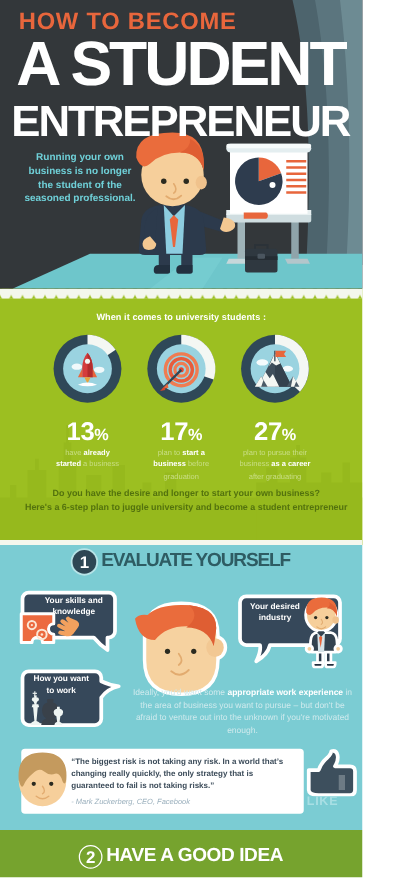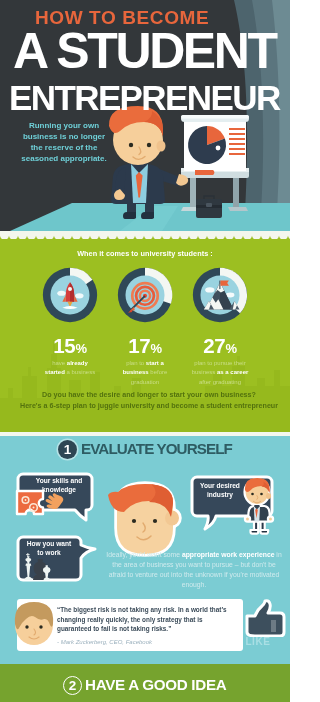--- a/index.html
+++ b/index.html
@@ -6,21 +6,21 @@
   body{width:290px;height:702px;overflow:hidden;background:#fff;
        font-family:"Liberation Sans",sans-serif;}
   .page{position:relative;width:290px;height:702px;overflow:hidden;}
   .sec{position:absolute;left:0;width:290px;overflow:hidden;}
   svg{display:block;}
 
   
   #hero{top:0;height:231px;background:#33373a;}
   #hero .bgsvg{position:absolute;left:0;top:0;}
   #hero .kicker{position:absolute;left:15px;top:8px;font-size:19px;font-weight:bold;
-    color:#e8663c;letter-spacing:0.6px;line-height:1;margin-left:20px;}
+    color:#e8663c;letter-spacing:0.6px;line-height:1;}
   #hero .t1{position:absolute;left:13px;top:26px;font-size:50px;font-weight:bold;color:#ffffff;
     letter-spacing:-2.4px;line-height:1;}
   #hero .t2{position:absolute;left:9px;top:80px;font-size:35px;font-weight:bold;color:#fff;
     letter-spacing:-1.6px;line-height:1;}
   #hero .sub{position:absolute;left:16px;top:120px;width:96px;font-size:8px;font-weight:bold;
     color:#6fd0d8;text-align:center;line-height:1.38;letter-spacing:0px;}
 
   
   #stats{top:231px;height:205px;background:#9cbf21;}
   #stats .skyline{position:absolute;left:0;bottom:0;opacity:1;}
@@ -165,21 +165,21 @@
         <circle cx="131" cy="145" r="2.2" fill="#2b2b20"></circle>
         <circle cx="149" cy="145" r="2.2" fill="#2b2b20"></circle>
 
         <path d="M139 147 q3.5 5 0 7.5" stroke="#e2ab6f" stroke-width="1.3" fill="none" stroke-linecap="round"></path>
         <path d="M133 157 q6 5 12 -0.5" stroke="#e2ab6f" stroke-width="1.4" fill="none" stroke-linecap="round"></path>
       </g>
     </svg>
     <div class="kicker">HOW TO BECOME</div>
     <div class="t1">A STUDENT</div>
     <div class="t2">ENTREPRENEUR</div>
-    <div class="sub">Running your own business is no longer the reserve of the seasoned appropriate.</div>
+    <div class="sub">Running your own business is no longer the student of the seasoned professional.</div>
   </div>
 
   <div class="sec" id="stats">
     <svg class="skyline" width="290" height="200" viewBox="0 0 290 200">
       <g fill="#96b91d">
         <path d="M0 200 V162 h8 v-10 h5 v10 h9 v-22 h6 v-9 h3 v9 h6 v22 h10 v-30 h4 v-14 h2 v-14 h2 v14 h2 v14 h4 v30 h8 v-18 h12 v18 h9 v-26 h10 v26 h14 v-12 h7 v12 h11 v-20 h9 v20 h200 v40 z"></path>
         <path d="M290 200 V150 h-10 v-16 h-6 v16 h-9 v-8 h-8 v8 h-12 v-20 h-5 v-10 h-3 v10 h-5 v20 h-10 v-12 h-9 v12 h-8 v50 z"></path>
       </g>
     </svg>
     <div class="heading">When it comes to university students :</div>
@@ -196,21 +196,21 @@
             <path d="M33 18 q5 6 5 15 v8 h-10 v-8 q0 -9 5 -15 z" fill="#d43d3d"></path>
             <path d="M33 18 q5 6 5 15 v8 h-5 z" fill="#b32d2d"></path>
             <path d="M28 33 l-4 8 h4 z" fill="#e8663c"></path>
             <path d="M38 33 l4 8 h-4 z" fill="#e8663c"></path>
             <circle cx="33" cy="26" r="2.4" fill="#f4f7f3"></circle>
             <path d="M30 41 h6 l-3 6 z" fill="#e8a33c"></path>
             <path d="M24 48 q9 -4 18 0 q-9 3 -18 0 z" fill="#fff"></path>
           </g>
         </svg>
       </div>
-      <div class="statpct"><span>15</span><span class="sym">%</span></div>
+      <div class="statpct"><span>13</span><span class="sym">%</span></div>
       <div class="stattext">have <b>already</b><br><b>started</b> a business</div>
     </div>
 
     <div class="statcol" id="sc2">
       <div class="disc">
         <svg width="56" height="56" viewBox="0 0 66 66">
           <circle cx="33" cy="33" r="32" fill="#2f4858"></circle>
           <path d="M33 1 A32 32 0 0 1 63.5 43.2 L33 33 Z" fill="#f4f7f3"></path>
           <circle cx="33" cy="33" r="23" fill="#9ad3e0"></circle>
           <g>

